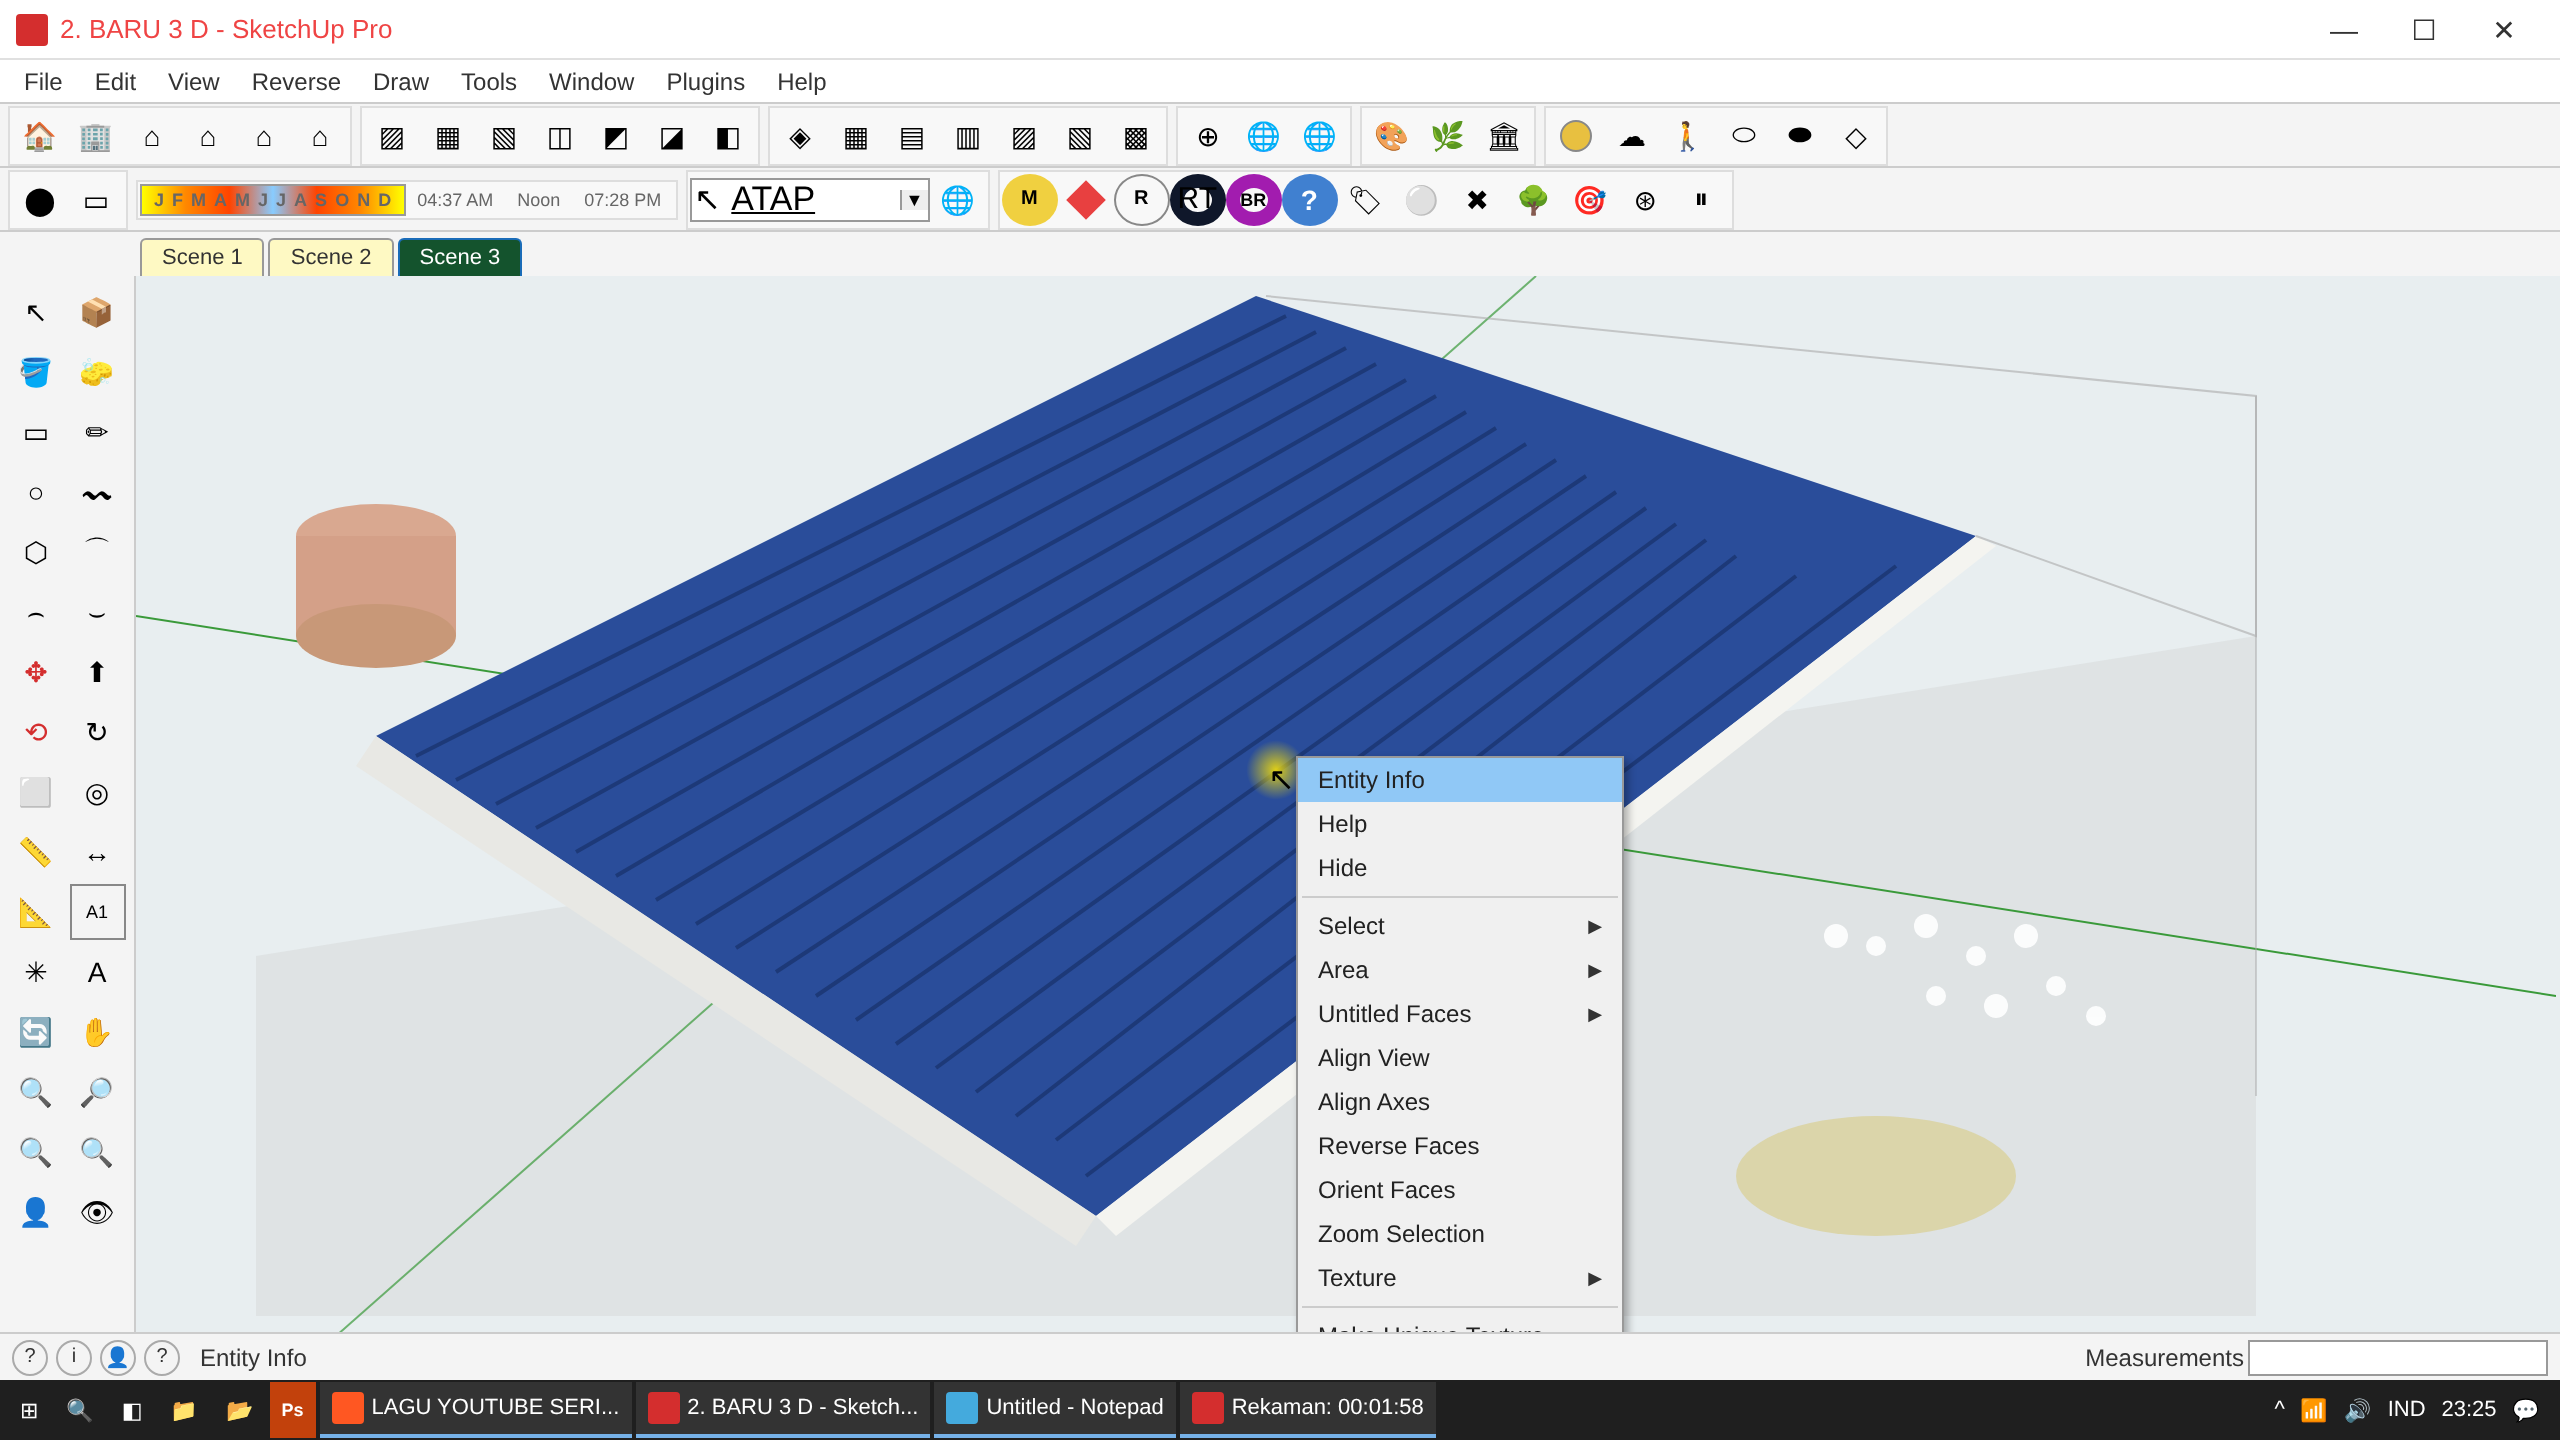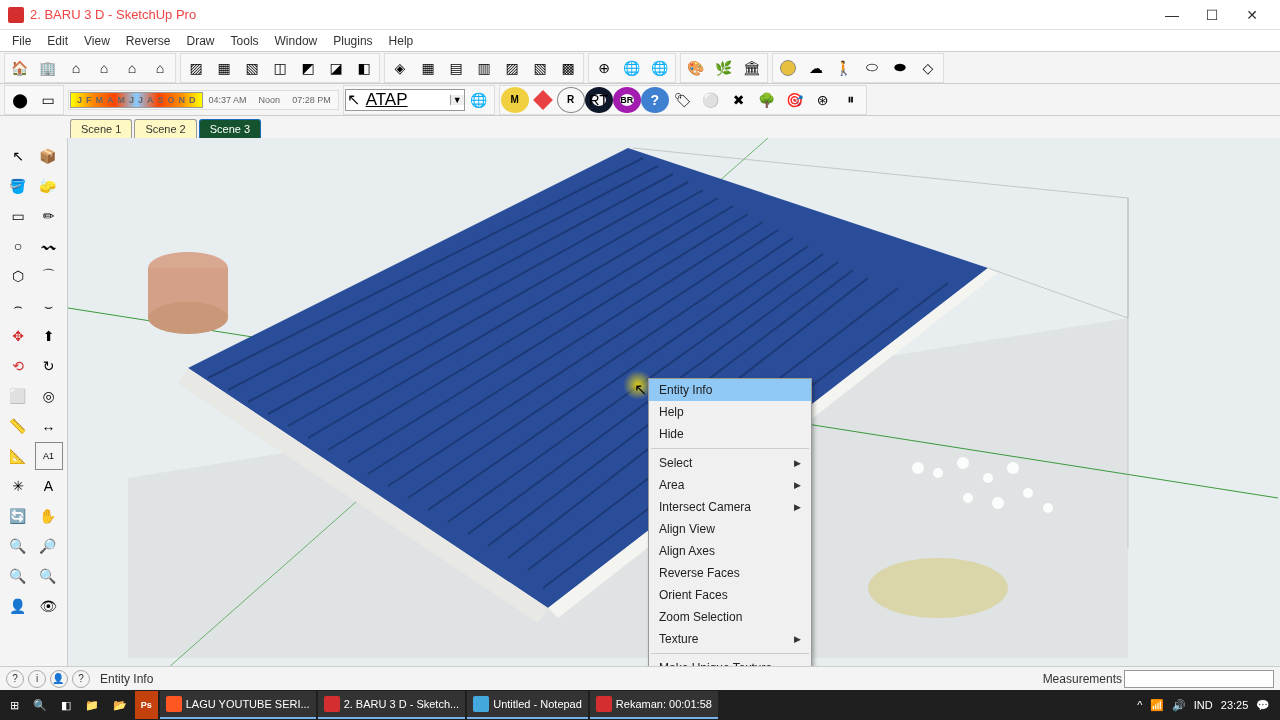--- a/index.html
+++ b/index.html
@@ -318,21 +318,21 @@
       <div class="sep"></div>
       <div class="mi">
           <span>Select</span>
           <span class="sub">▶</span>
         </div>
       <div class="mi">
           <span>Area</span>
           <span class="sub">▶</span>
         </div>
       <div class="mi">
-          <span>Intersect Camera</span>
+          <span>Untitled Faces</span>
           <span class="sub">▶</span>
         </div>
       <div class="mi">
           <span>Align View</span>
         </div>
       <div class="mi">
           <span>Align Axes</span>
         </div>
       <div class="mi">
           <span>Reverse Faces</span>

